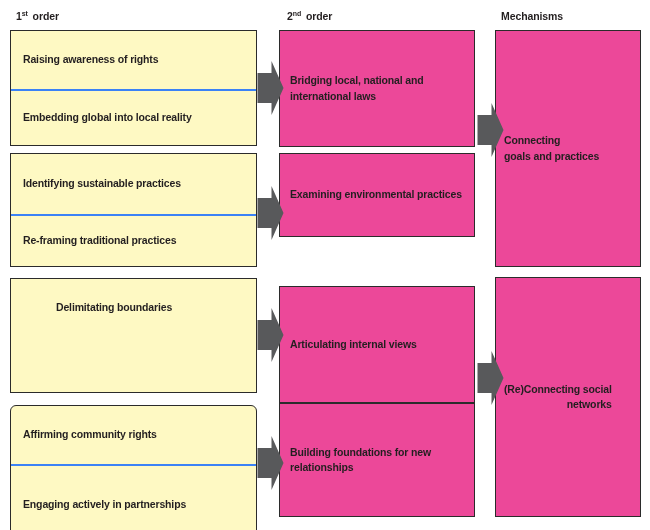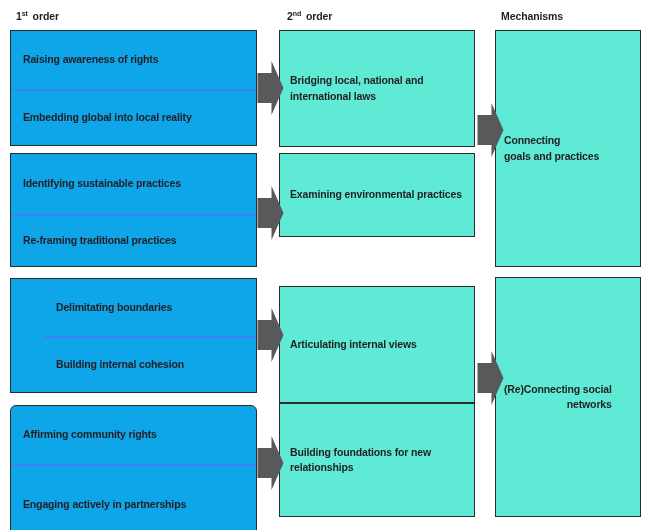--- a/index.html
+++ b/index.html
@@ -29,38 +29,38 @@
     line-height: 0;
   }
   .col-header .word { margin-left: 2px; }
 
   .group {
     position: absolute;
     left: 10px;
     width: 247px;
     border: 1.5px solid #2b2b2b;
     box-sizing: border-box;
-    background: #0ea5e9;
+    background: #fef9c3;
     display: flex;
     flex-direction: column;
   }
   .cell {
     display: flex;
     align-items: center;
     padding-left: 12px;
     padding-right: 8px;
     box-sizing: border-box;
   }
   .cell.second { border-top: 2px solid #3b82f6; flex: 1; }
 
   .box {
     position: absolute;
     border: 1.5px solid #2b2b2b;
     box-sizing: border-box;
-    background: #5eead4;
+    background: #ec4899;
     display: flex;
     align-items: center;
   }
   .mid-box  { left: 279px; width: 196px; padding: 0 6px 0 10px; }
   .mech-box { left: 495px; width: 146px; padding: 0 16px 0 8px; }
 
   .label {
     font-size: 10.5px;
     font-weight: bold;
     letter-spacing: -0.15px;
@@ -96,23 +96,20 @@
     <div class="cell" style="height:60px;">
         <span class="label">Identifying sustainable practices</span>
       </div>
     <div class="cell second">
         <span class="label">Re-framing traditional practices</span>
       </div>
   </div>
   <div class="group" style="top:278px;height:115px;padding-left:33px;">
     <div class="cell" style="height:57px;">
         <span class="label">Delimitating boundaries</span>
-      </div>
-    <div class="cell second">
-        <span class="label">Building internal cohesion</span>
       </div>
   </div>
   <div class="group" style="top:405px;height:140px;border-radius:6px;">
     <div class="cell" style="height:58px;">
         <span class="label">Affirming community rights</span>
       </div>
     <div class="cell second">
         <span class="label">Engaging actively in partnerships</span>
       </div>
   </div>

